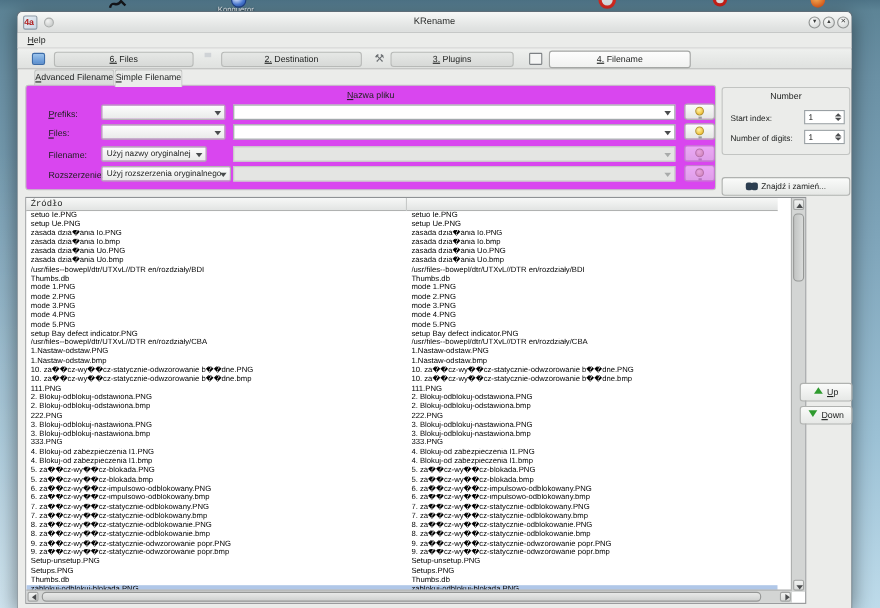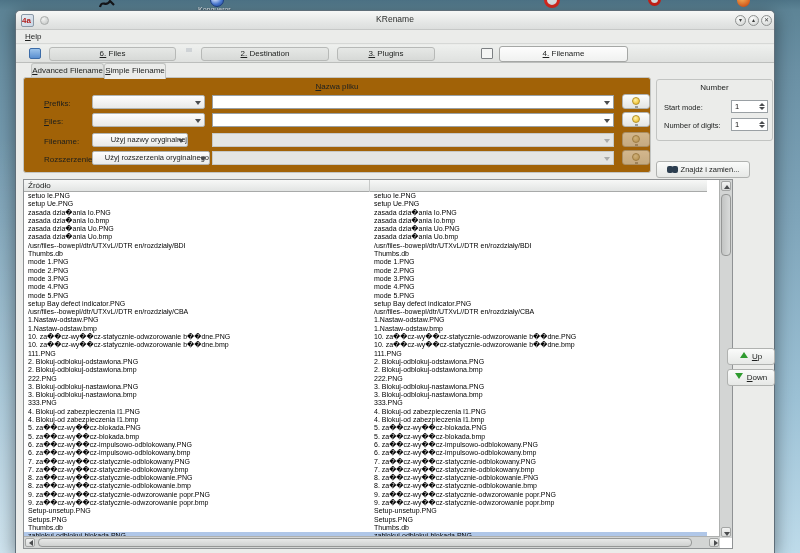--- a/index.html
+++ b/index.html
@@ -67,27 +67,27 @@
   .icon-wrench::after { content:"\2692"; font-size:10px; color:#6b6f72; line-height:11px; display:block; text-align:center; }
   .icon-screen { background:#f4f5f4; border:1px solid #7c8083; border-radius:1px; }
 
   
   .ftab { position:absolute; top:52px; height:15px; font-size:8px; text-align:center; line-height:14px;
     color:#1c1e1d; border:1px solid #c2c4c2; border-bottom:none; border-radius:3px 3px 0 0;
     background:linear-gradient(180deg,#e2e4e2,#d8dad8); }
   .ftab.active { background:#ebecea; height:16px; z-index:3; }
 
   .tabpanel { position:absolute; left:7px; top:66px; width:628px; height:96px;
-    border:1px solid #c2c4c2; border-radius:3px; background:#a16207; }
+    border:1px solid #c2c4c2; border-radius:3px; background:#d946ef; }
   .gtitle { position:absolute; left:0; right:0; top:4px; text-align:center; font-size:8px; color:#202221; }
 
   .frow-label { position:absolute; left:20px; width:60px; font-size:8px; color:#1c1e1d; }
   .combo { position:absolute; height:14px; background:linear-gradient(180deg,#fdfdfd,#e9eae9);
     border:1px solid #b2b4b2; border-radius:2px; font-size:7.5px; line-height:12px; padding-left:4px;
-    color:#1c1e1d; white-space:nowrap; overflow:hidden;text-align:right; }
+    color:#1c1e1d; white-space:nowrap; overflow:hidden; }
   .combo .arr { position:absolute; right:3px; top:5px; width:0; height:0;
     border-left:3px solid transparent; border-right:3px solid transparent; border-top:4px solid #4a4c4e; }
   .wcombo { position:absolute; height:14px; background:#fff; border:1px solid #9aa0a4; }
   .wcombo .arr { position:absolute; right:3px; top:5px; width:0; height:0;
     border-left:3px solid transparent; border-right:3px solid transparent; border-top:4px solid #4a4c4e; }
   .disabledf { background:#e4e5e3 !important; border-color:#c6c8c6 !important; }
   .disabledf .arr { border-top-color:#a9abaa !important; }
 
   .bulbbtn { position:absolute; width:28px; height:15px; background:linear-gradient(180deg,#fbfcfb,#e4e6e4);
     border:1px solid #b0b2b0; border-radius:3px; }
@@ -100,21 +100,21 @@
   
   .numgroup { position:absolute; left:640px; top:68px; width:117px; height:62px;
     border:1px solid #c2c4c2; border-radius:3px; background:#ebecea; }
   .numrow-label { position:absolute; left:7px; font-size:7.5px; color:#1c1e1d; white-space:nowrap; }
   .spin { position:absolute; left:74px; width:37px; height:13px; background:#fff; border:1px solid #9aa0a4;
     font-size:7.5px; line-height:11px; padding-left:3px; }
   .spin .ar { position:absolute; right:2px; width:0; height:0; border-left:3px solid transparent; border-right:3px solid transparent; }
   .spin .up { top:2px; border-bottom:3px solid #4a4c4e; }
   .spin .dn { bottom:2px; border-top:3px solid #4a4c4e; }
 
-  .findbtn { position:absolute; left:640px; top:150px; width:94px; height:17px;
+  .findbtn { position:absolute; left:640px; top:150px; width:117px; height:17px;
     background:linear-gradient(180deg,#fafbfa,#e6e8e6); border:1px solid #b0b2b0; border-radius:3px;
     font-size:7.5px; color:#1c1e1d; text-align:center; line-height:15px; }
   .binoc { display:inline-block; width:11px; height:7px; vertical-align:-1px; margin-right:3px; position:relative; }
   .binoc::before,.binoc::after { content:""; position:absolute; top:0; width:6px; height:7px;
     background:#2c3e50; border-radius:2px; }
   .binoc::before { left:0; } .binoc::after { right:0; }
 
   
   .ftable { position:absolute; left:7px; top:168px; width:710px; height:370px;
     border:1px solid #8f9294; background:#fff; }
@@ -177,21 +177,21 @@
     <div class="menubar">
       <span class="menuitem mn">Help</span>
     </div>
 
     <div class="toolbar">
       <span class="stepicon icon-files" style="left:13px;"></span>
       <button class="stepbtn" style="left:33px; width:127px;"><span class="mn">6. Files</span></button>
       <span class="stepicon icon-save" style="left:167px;"></span>
       <button class="stepbtn" style="left:185px; width:128px;"><span class="mn">2. Destination</span></button>
       <span class="stepicon icon-wrench" style="left:323px;"></span>
-      <button class="stepbtn" style="left:321px; width:98px;"><span class="mn">3. Plugins</span></button>
+      <button class="stepbtn" style="left:339px; width:112px;"><span class="mn">3. Plugins</span></button>
       <span class="stepicon icon-screen" style="left:465px;"></span>
       <button class="stepbtn active" style="left:483px; width:129px;"><span class="mn">4. Filename</span></button>
     </div>
 
     <div class="ftab" style="left:15px; width:73px;"><span class="mn">Advanced Filename</span></div>
     <div class="ftab active" style="left:88px; width:62px;text-decoration:underline;"><span class="mn">Simple Filename</span></div>
 
     <div class="tabpanel">
       <div class="gtitle mn">Nazwa pliku</div>
 
@@ -227,31 +227,31 @@
       <div class="wcombo disabledf" style="left:188px; top:73px; width:402px;">
           <span class="arr"></span>
         </div>
       <div class="bulbbtn disabled" style="left:598px; top:72px;">
           <span class="bulb"></span>
         </div>
     </div>
 
     <div class="numgroup">
       <div class="gtitle" style="top:3px;">Number</div>
-      <span class="numrow-label" style="top:23px;">Start mode:</span>
+      <span class="numrow-label" style="top:23px;">Start index:</span>
       <div class="spin" style="top:20px;"><span>1</span><span class="ar up"></span><span class="ar dn"></span></div>
       <span class="numrow-label" style="top:41px;">Number of digits:</span>
       <div class="spin" style="top:38px;"><span>1</span><span class="ar up"></span><span class="ar dn"></span></div>
     </div>
 
     <button class="findbtn"><span class="binoc"></span><span>Znajdź i zamień...</span></button>
 
     <div class="ftable">
       <div class="thead">
-        <div class="th" style="left:0; width:346px;">Źródło</div>
+        <div class="th" style="left:0; width:346px;font-family:Liberation Mono, monospace;">Źródło</div>
       </div>
       <div class="rows">
           <div class="trow">
             <span class="cell c1">setuo Ie.PNG</span>
             <span class="cell c2">setuo Ie.PNG</span>
           </div>
           <div class="trow">
             <span class="cell c1">setup Ue.PNG</span>
             <span class="cell c2">setup Ue.PNG</span>
           </div>

